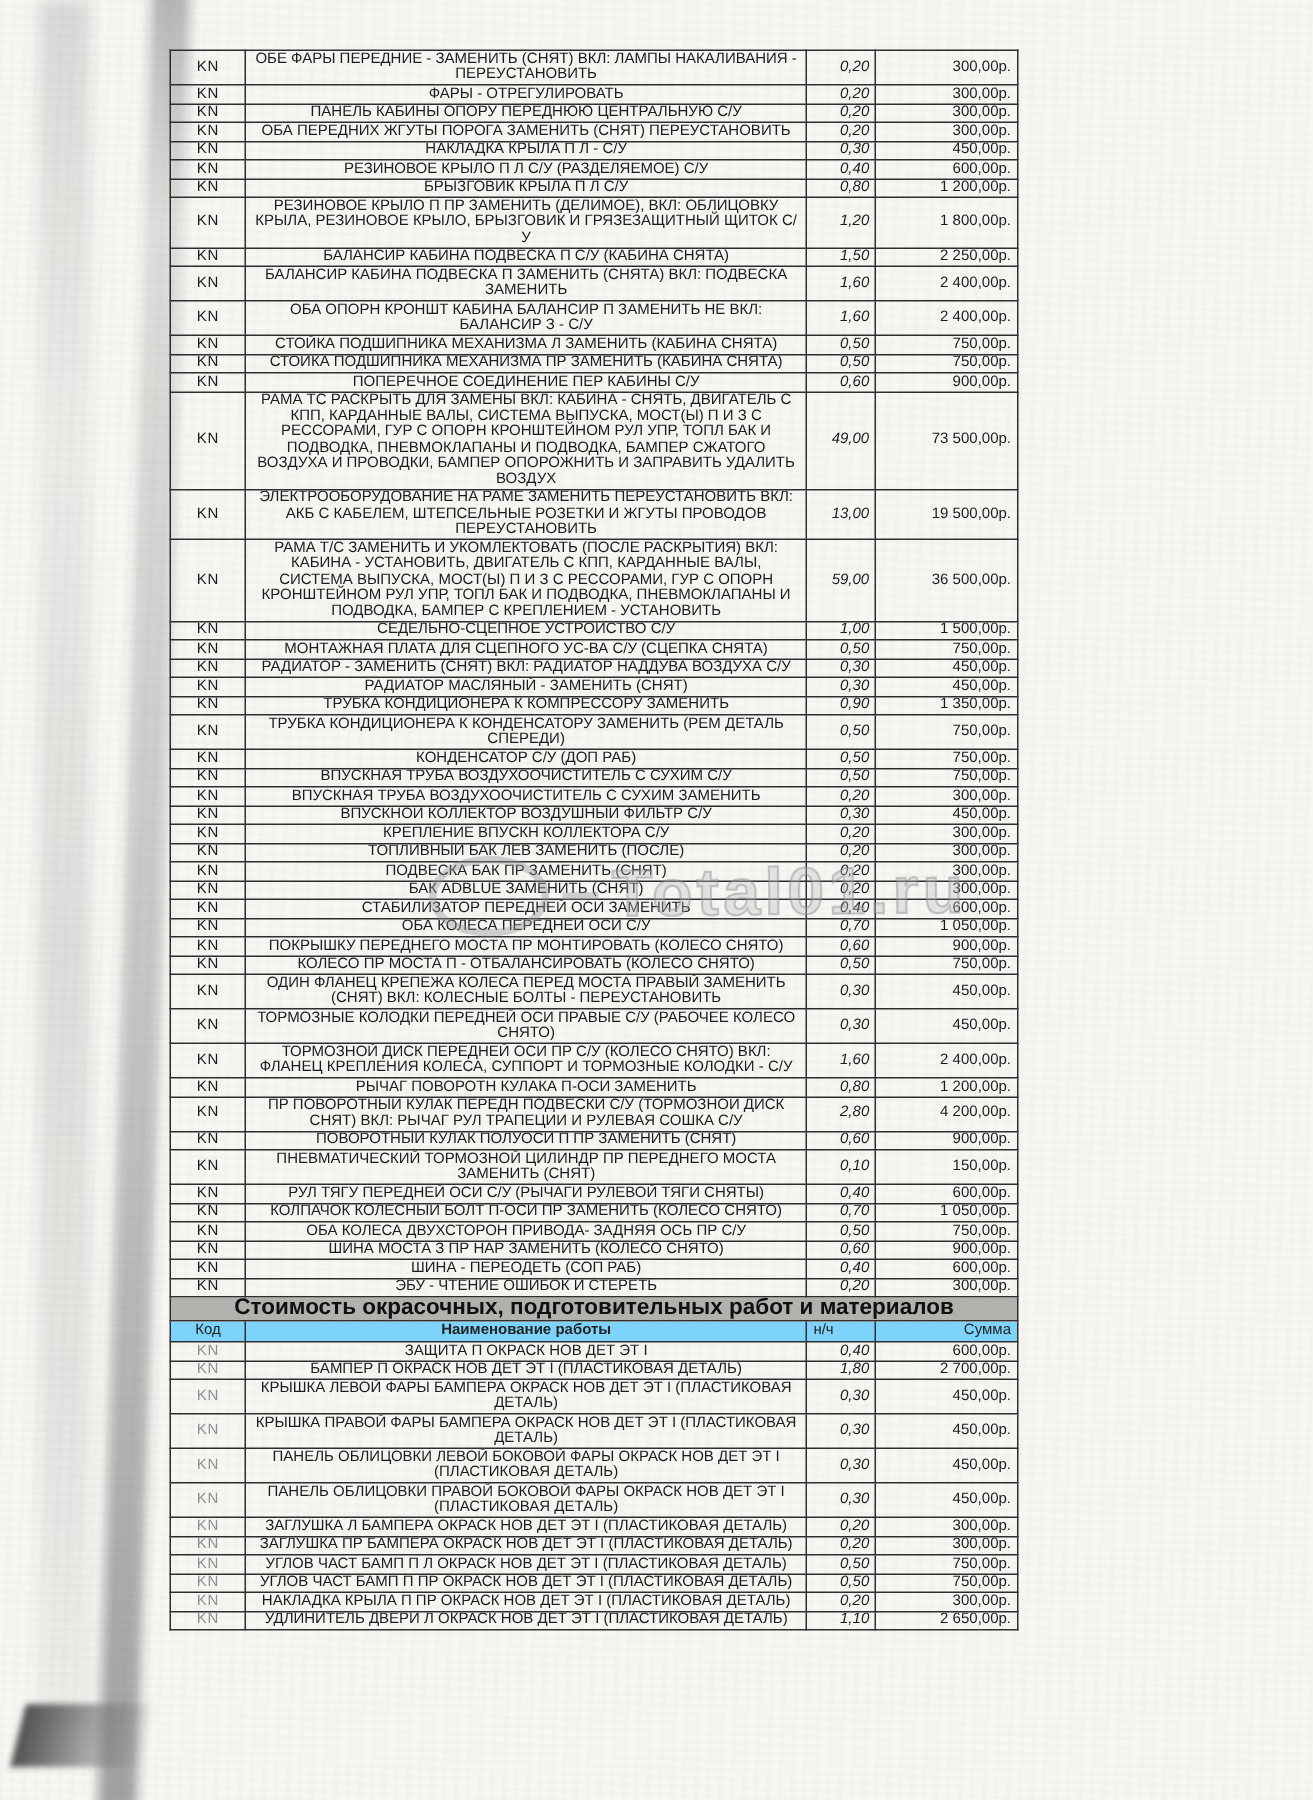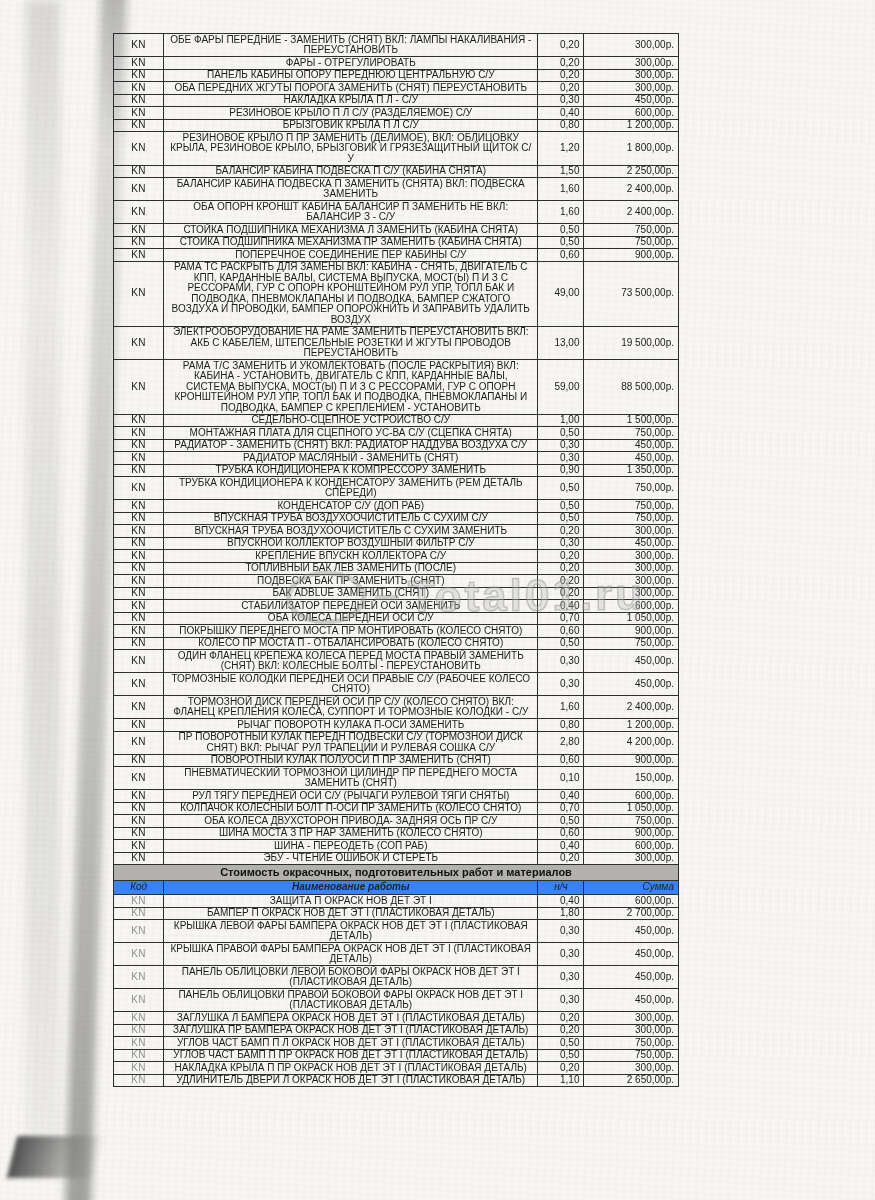--- a/index.html
+++ b/index.html
@@ -46,32 +46,32 @@
   .doc-table td{
     border:1.5px solid #2e2e2e;
     padding:0.5px 4px;
     font-size:10px;line-height:10.5px;
     color:#1c1c1c;vertical-align:middle;
     overflow:hidden;word-wrap:break-word;
   }
   .c-code{text-align:center;font-size:9.5px;letter-spacing:.5px;color:#474747;}
   .sec2 .c-code{color:#8f8f8f;}
   .c-name{text-align:center;}
-  .c-hours{text-align:right;padding-right:6px;font-size:10.5px;}
+  .c-hours{text-align:right;padding-right:6px;font-size:10.5px;font-style:italic;}
   .c-sum{text-align:right;padding-right:4px;font-size:10.5px;}
   .section-row td{
     background:#b3b1ad;text-align:center;font-weight:bold;
-    font-size:11px;padding:2px 4px;color:#101010;
+    font-size:15px;padding:2px 4px;color:#101010;
   }
   .cols-row td{
-    background:#3b82f6;font-style:italic;font-size:10px;color:#232323;padding:1.5px 4px;
+    background:#7dd3fc;font-size:10px;color:#232323;padding:1.5px 4px;
   }
   .hdr-code{text-align:center;color:#3f3f3f;}
   .hdr-name{text-align:center;font-weight:bold;}
-  .hdr-hours{text-align:center;}
+  .hdr-hours{}
   .hdr-sum{text-align:right;padding-right:6px;}
   
   .watermark{
     position:absolute;left:286px;top:569px;z-index:5;pointer-events:none;
     display:flex;align-items:center;gap:9px;transform:rotate(-0.6deg);
   }
   .wm-oval{
     width:70px;height:44px;border:5px solid rgba(148,148,148,.40);
     border-radius:50%;flex:none;
   }
@@ -190,21 +190,21 @@
         <tr class="data-row sec1">
           <td class="c-code">KN</td>
           <td class="c-name">ЭЛЕКТРООБОРУДОВАНИЕ НА РАМЕ ЗАМЕНИТЬ ПЕРЕУСТАНОВИТЬ ВКЛ: АКБ С КАБЕЛЕМ, ШТЕПСЕЛЬНЫЕ РОЗЕТКИ И ЖГУТЫ ПРОВОДОВ ПЕРЕУСТАНОВИТЬ</td>
           <td class="c-hours">13,00</td>
           <td class="c-sum">19 500,00р.</td>
         </tr>
         <tr class="data-row sec1">
           <td class="c-code">KN</td>
           <td class="c-name">РАМА Т/С ЗАМЕНИТЬ И УКОМЛЕКТОВАТЬ (ПОСЛЕ РАСКРЫТИЯ) ВКЛ: КАБИНА - УСТАНОВИТЬ, ДВИГАТЕЛЬ С КПП, КАРДАННЫЕ ВАЛЫ, СИСТЕМА ВЫПУСКА, МОСТ(Ы) П И З С РЕССОРАМИ, ГУР С ОПОРН КРОНШТЕЙНОМ РУЛ УПР, ТОПЛ БАК И ПОДВОДКА, ПНЕВМОКЛАПАНЫ И ПОДВОДКА, БАМПЕР С КРЕПЛЕНИЕМ - УСТАНОВИТЬ</td>
           <td class="c-hours">59,00</td>
-          <td class="c-sum">88 500,00р.</td>
+          <td class="c-sum">36 500,00р.</td>
         </tr>
         <tr class="data-row sec1">
           <td class="c-code">KN</td>
           <td class="c-name">СЕДЕЛЬНО-СЦЕПНОЕ УСТРОЙСТВО С/У</td>
           <td class="c-hours">1,00</td>
           <td class="c-sum">1 500,00р.</td>
         </tr>
         <tr class="data-row sec1">
           <td class="c-code">KN</td>
           <td class="c-name">МОНТАЖНАЯ ПЛАТА ДЛЯ СЦЕПНОГО УС-ВА С/У (СЦЕПКА СНЯТА)</td>

